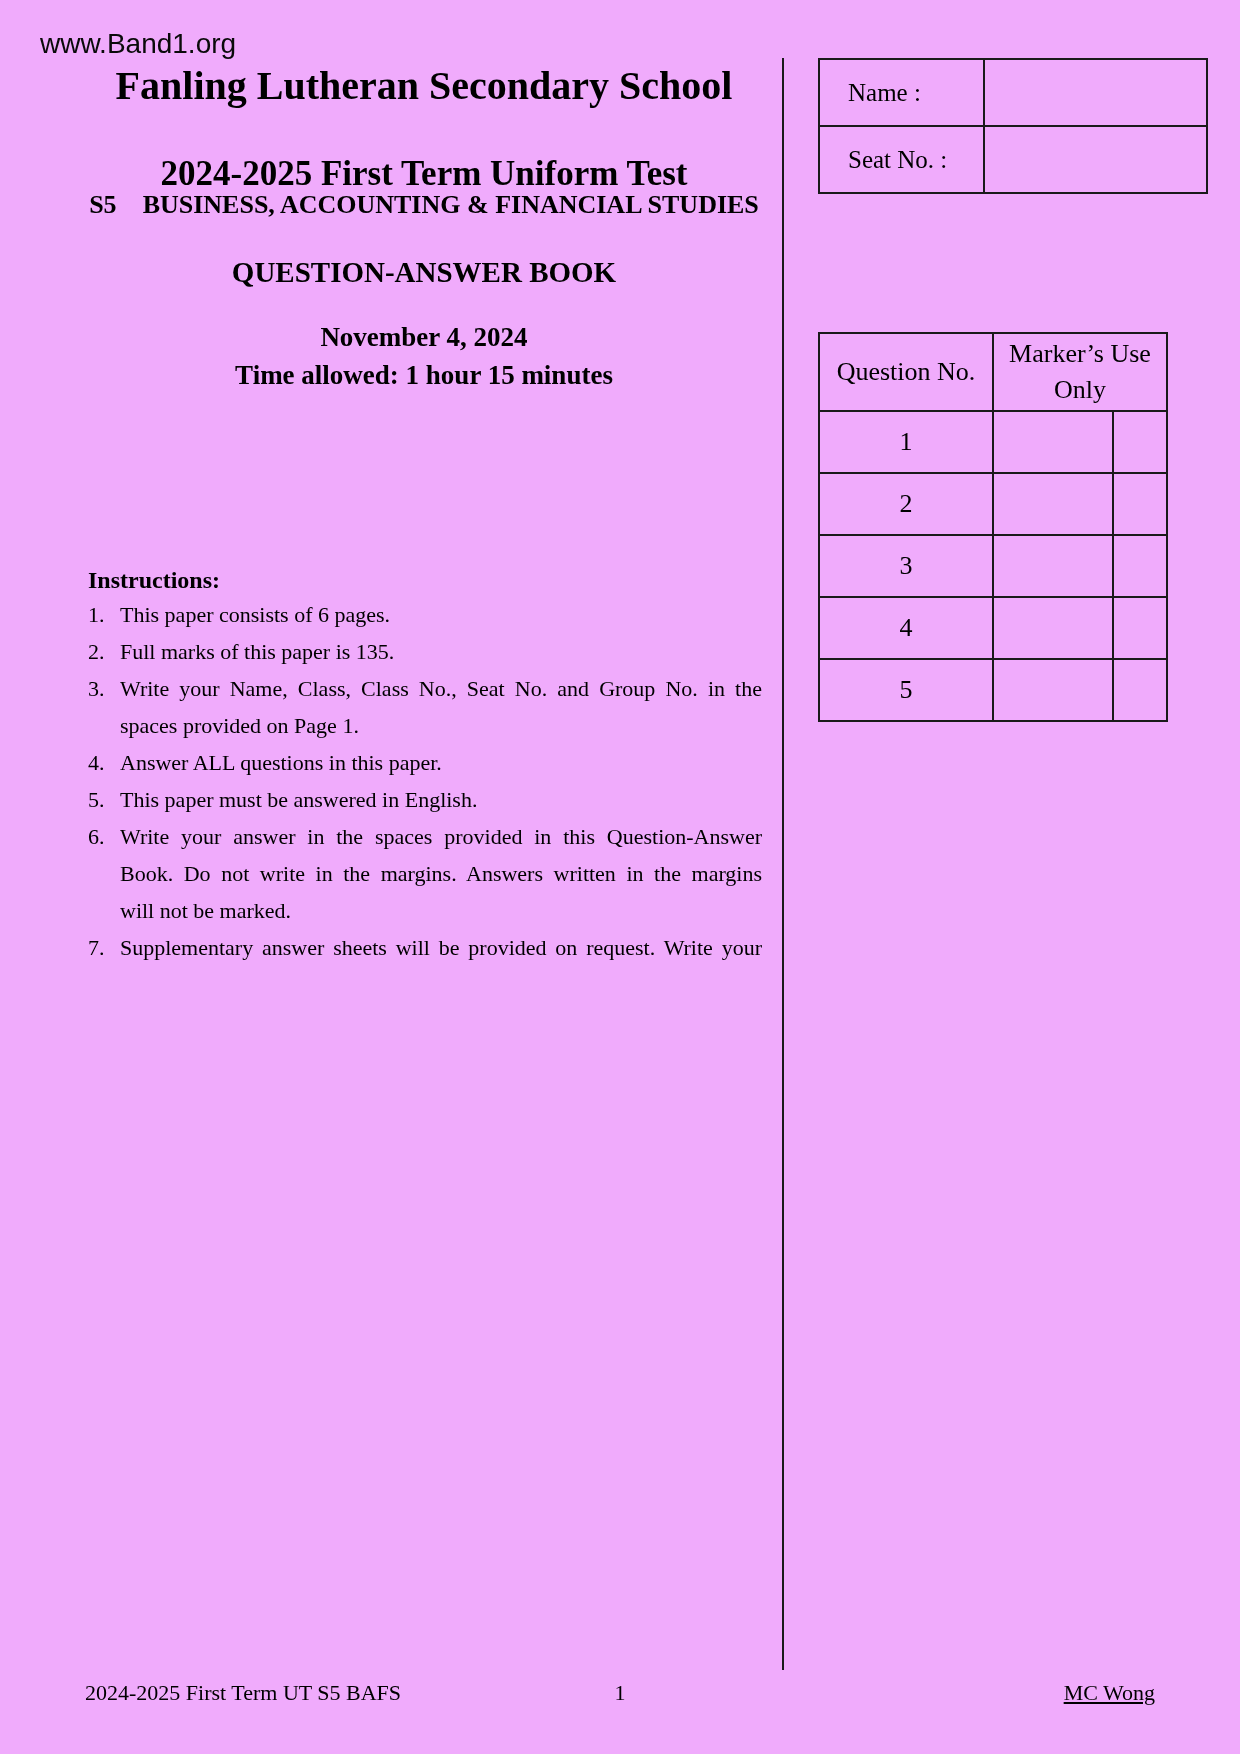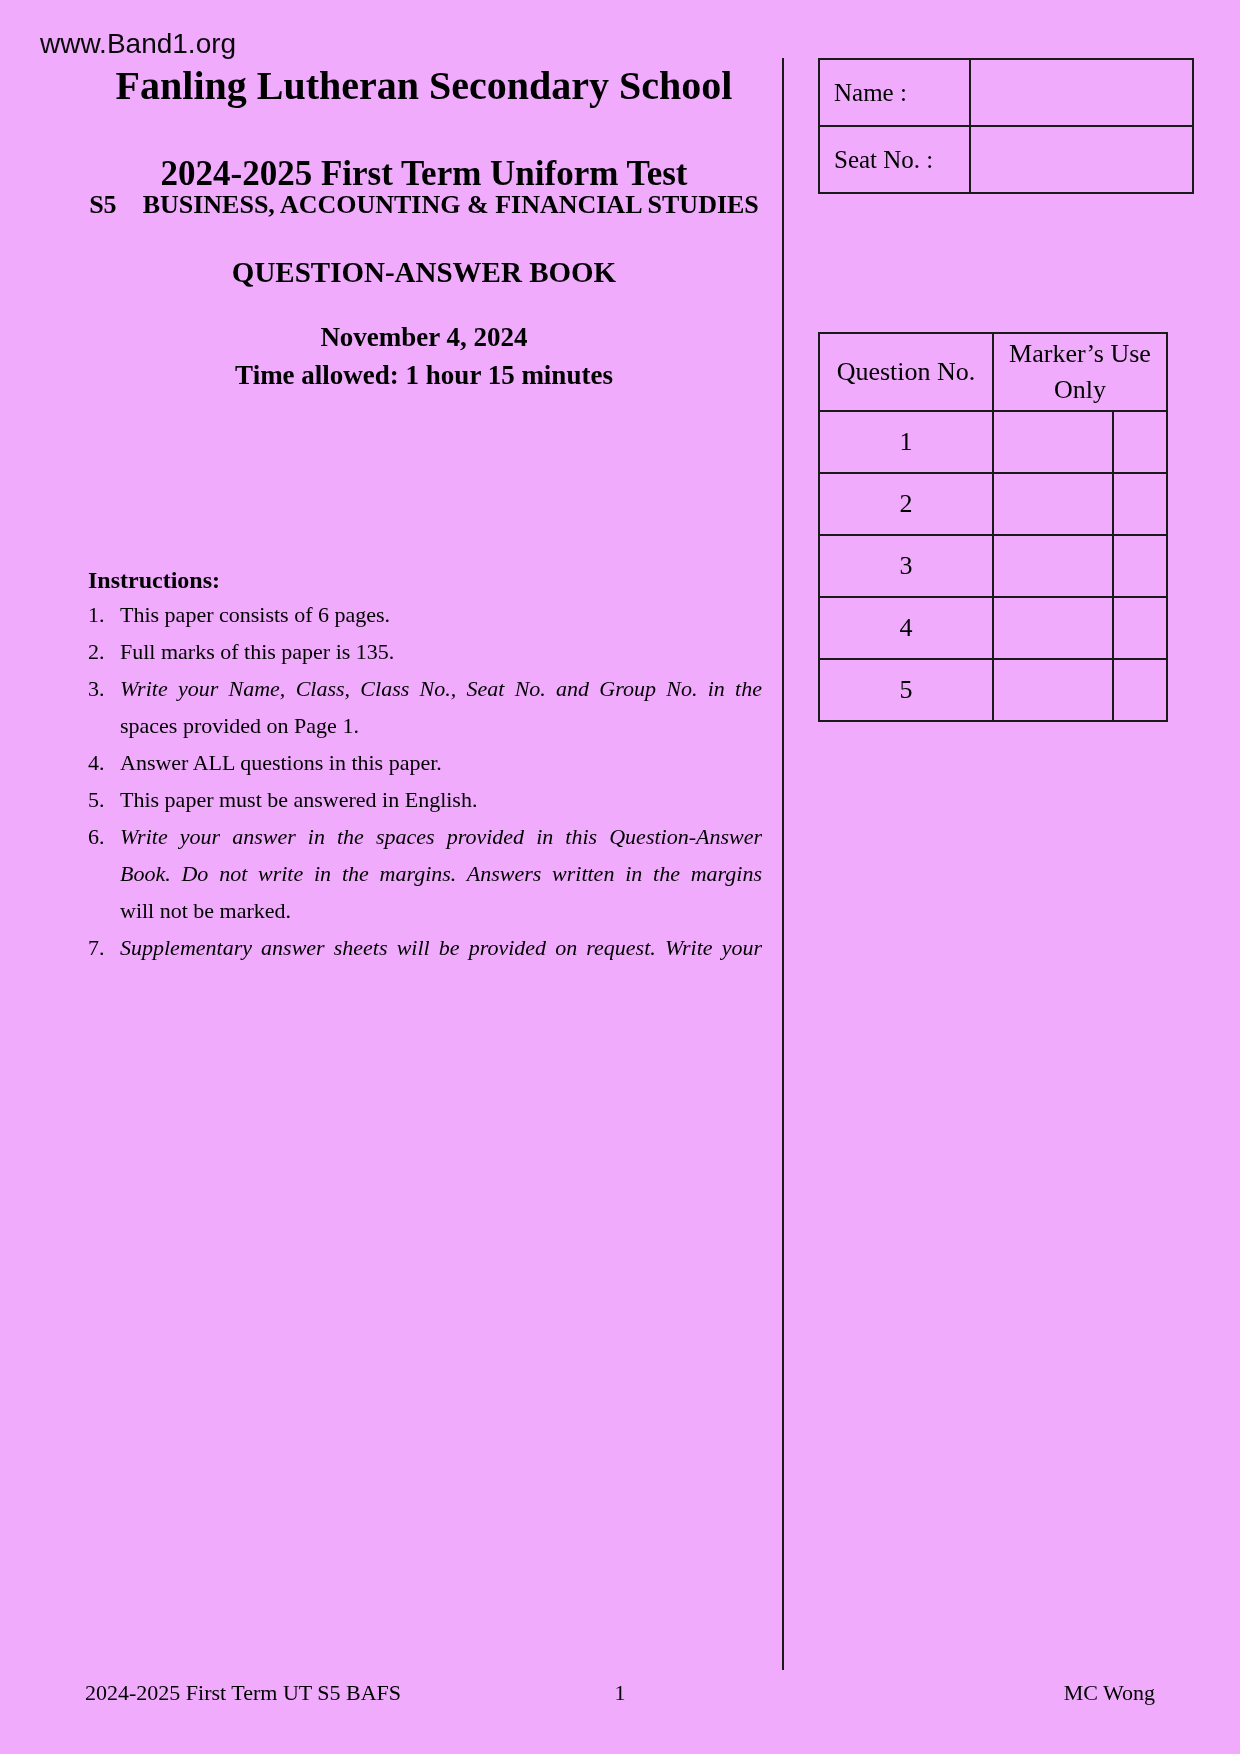--- a/index.html
+++ b/index.html
@@ -41,21 +41,21 @@
   .h-book     { top: 258px; font-size: 29px; }
   .h-date     { top: 324px; font-size: 27px; }
   .h-time     { top: 362px; font-size: 27px; }
   .s5-gap { display: inline-block; width: 26px; }
 
   
   table { border-collapse: collapse; table-layout: fixed; }
   td { border: 2px solid #1a1a1a; padding: 0; }
   .student-table { position: absolute; left: 818px; top: 58px; }
   .student-table td { height: 65px; vertical-align: middle; }
-  .student-table .lbl { width: 135px; font-size: 25px; padding-left: 14px; }
+  .student-table .lbl { width: 135px; font-size: 25px; padding-left: 28px; }
   .student-table .val { width: 203px; font-size: 25px; text-align: right; padding-right: 18px; }
 
   
   .marker-table { position: absolute; left: 818px; top: 332px; text-align: center; }
   .marker-table td { vertical-align: middle; font-size: 26px; }
   .marker-table .hdr-row td { height: 76px; }
   .marker-table .q-col { width: 172px; }
   .marker-table .m-wide { width: 118px; }
   .marker-table .m-narrow { width: 52px; }
   .marker-table .body-row td { height: 60px; }
@@ -68,34 +68,34 @@
     top: 568px;
     font-size: 24px;
     font-weight: bold;
     line-height: 1;
   }
   .ins-list { position: absolute; left: 88px; top: 596px; width: 674px; }
   .ins-item { display: flex; }
   .ins-num { width: 32px; flex: 0 0 32px; height: 37px; line-height: 37px; font-size: 22px; }
   .ins-text { flex: 1 1 auto; min-width: 0; }
   .ln { height: 37px; line-height: 37px; font-size: 22px; white-space: nowrap; text-align: left; }
-  .ln.jl { white-space: normal; text-align: justify; text-align-last: justify; overflow: hidden; font-style: italic; }
+  .ln.jl { white-space: normal; text-align: justify; text-align-last: justify; overflow: hidden; }
 
   
   .footer {
     position: absolute;
     left: 85px;
     top: 1680px;
     width: 1070px;
     font-size: 22px;
     line-height: 26px;
   }
   .footer-left { position: absolute; left: 0; top: 0; }
   .footer-center { position: absolute; left: 0; width: 100%; text-align: center; top: 0; }
-  .footer-right { position: absolute; right: 0; top: 0; }
+  .footer-right { position: absolute; right: 0; top: 0; text-decoration: underline; }
 </style>
 </head>
 <body>
 
 <div class="page">
 
   <div class="watermark">www.Band1.org</div>
 
   <div class="divider-v"></div>
 

